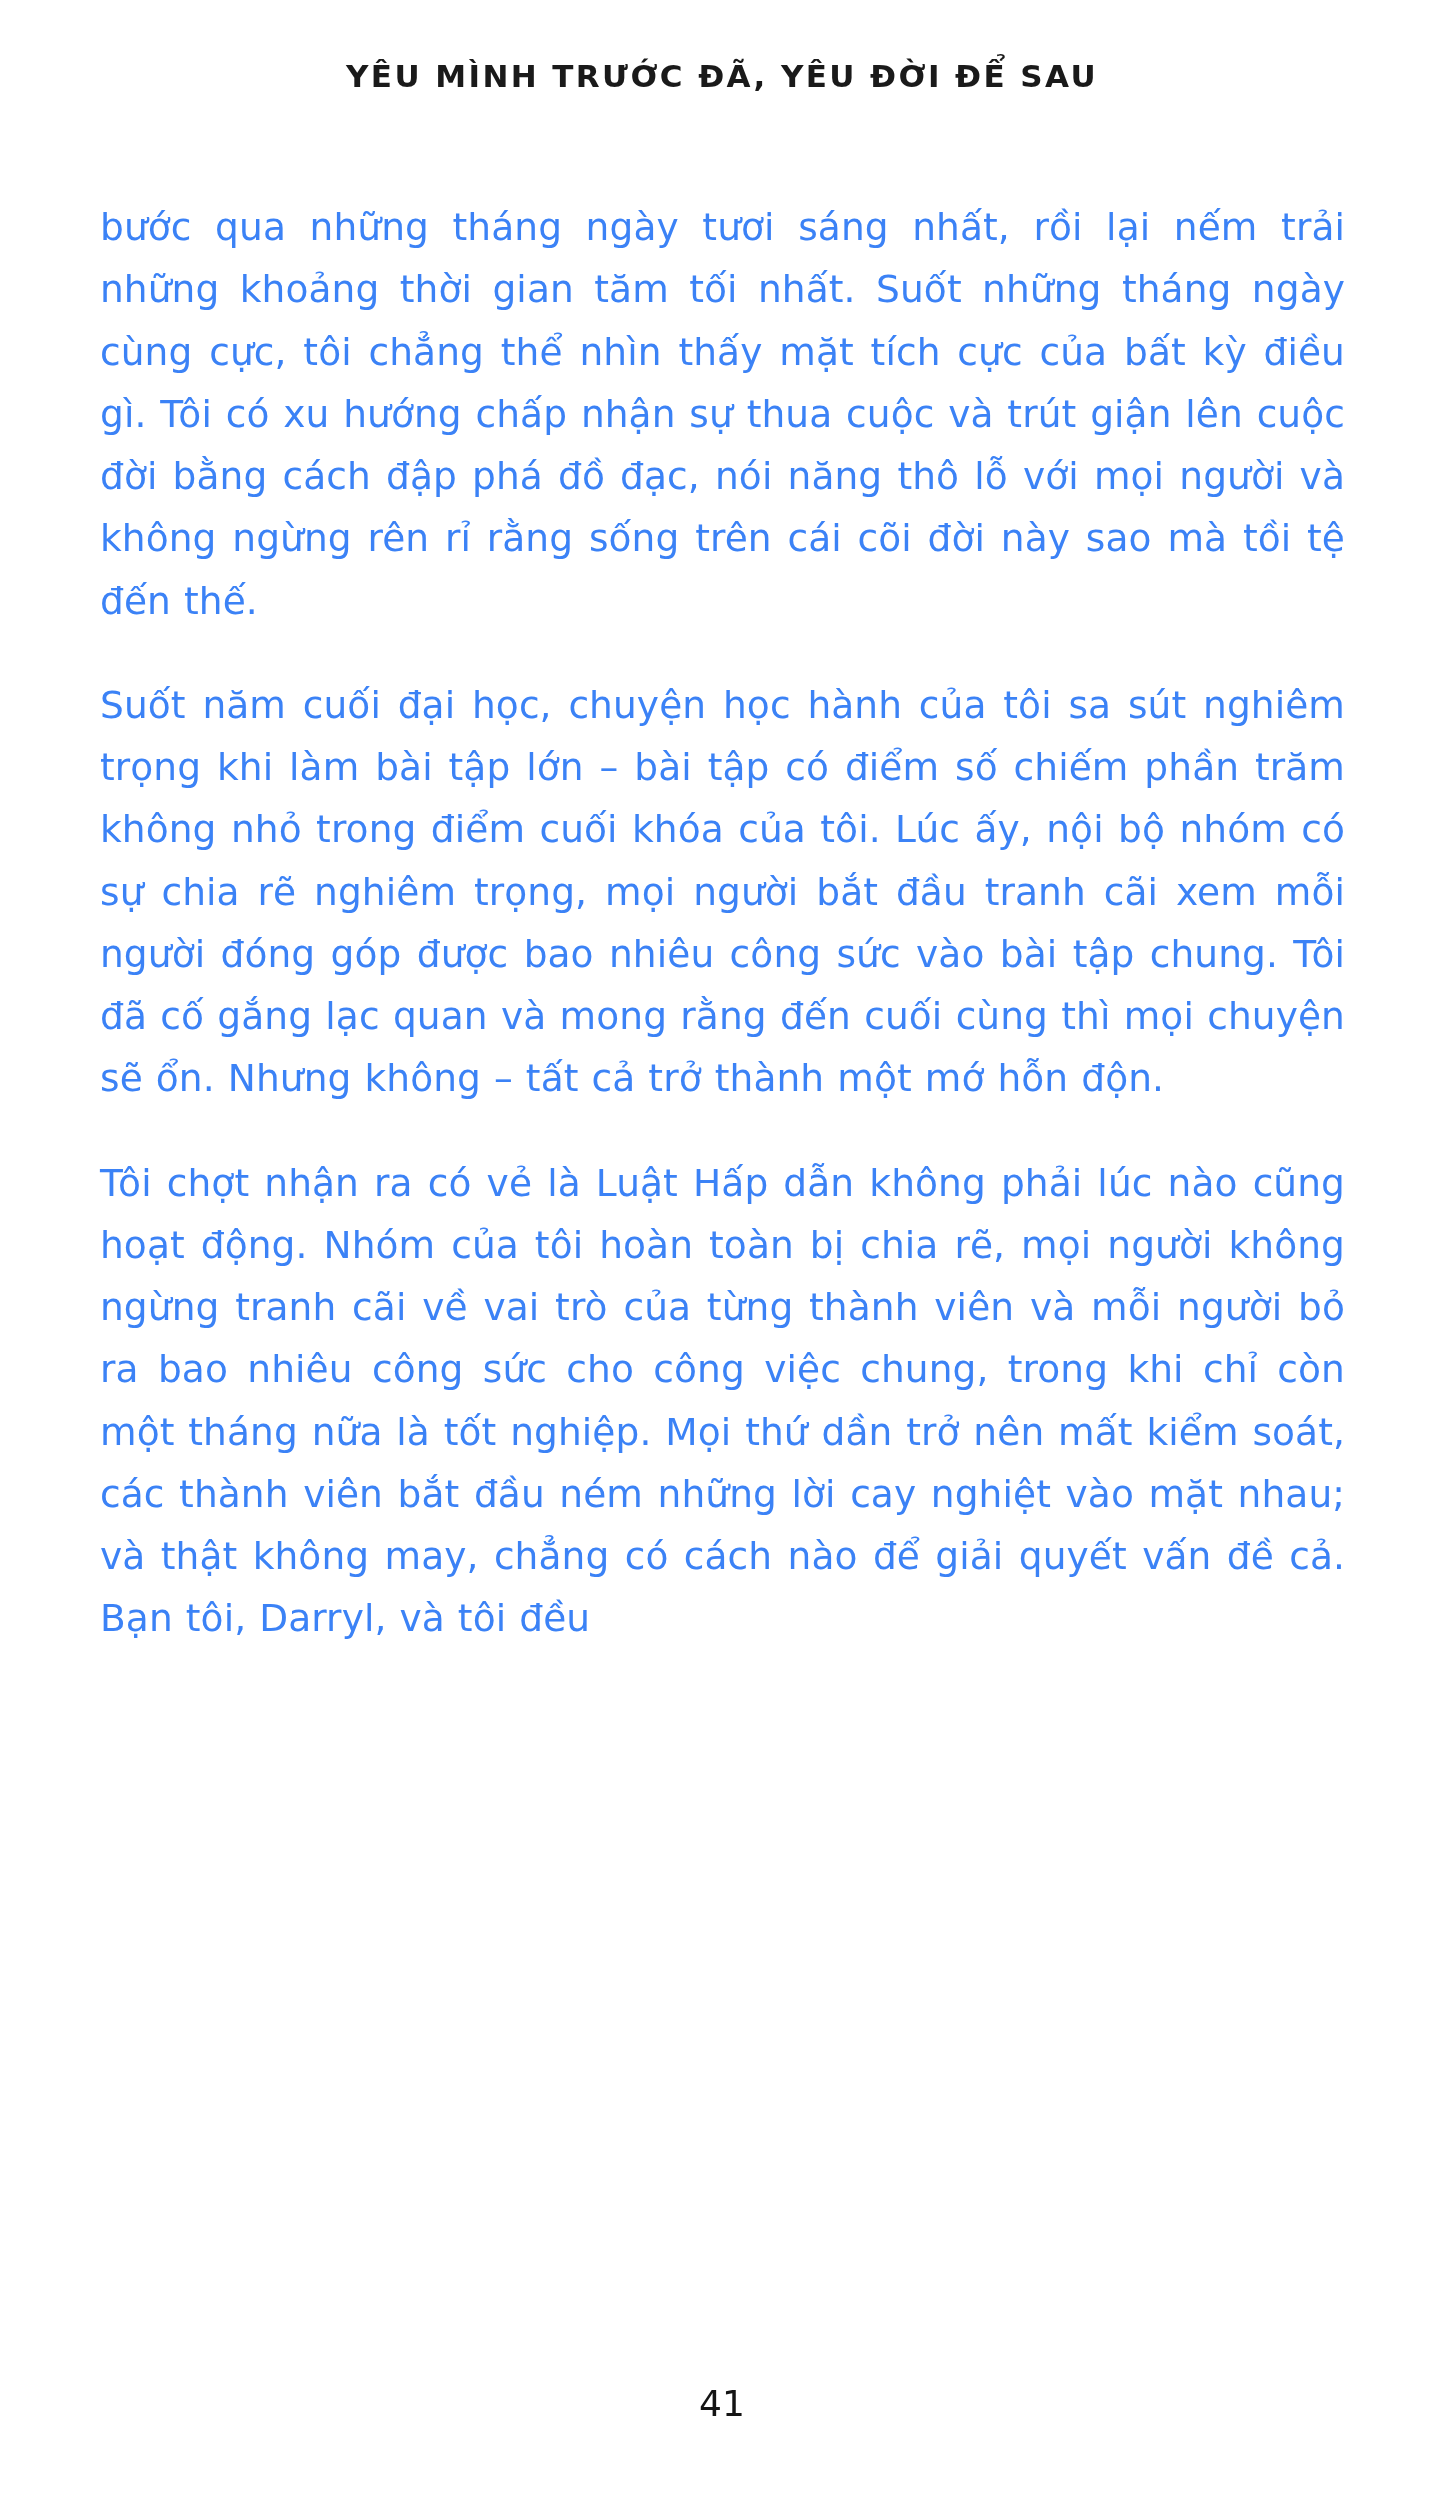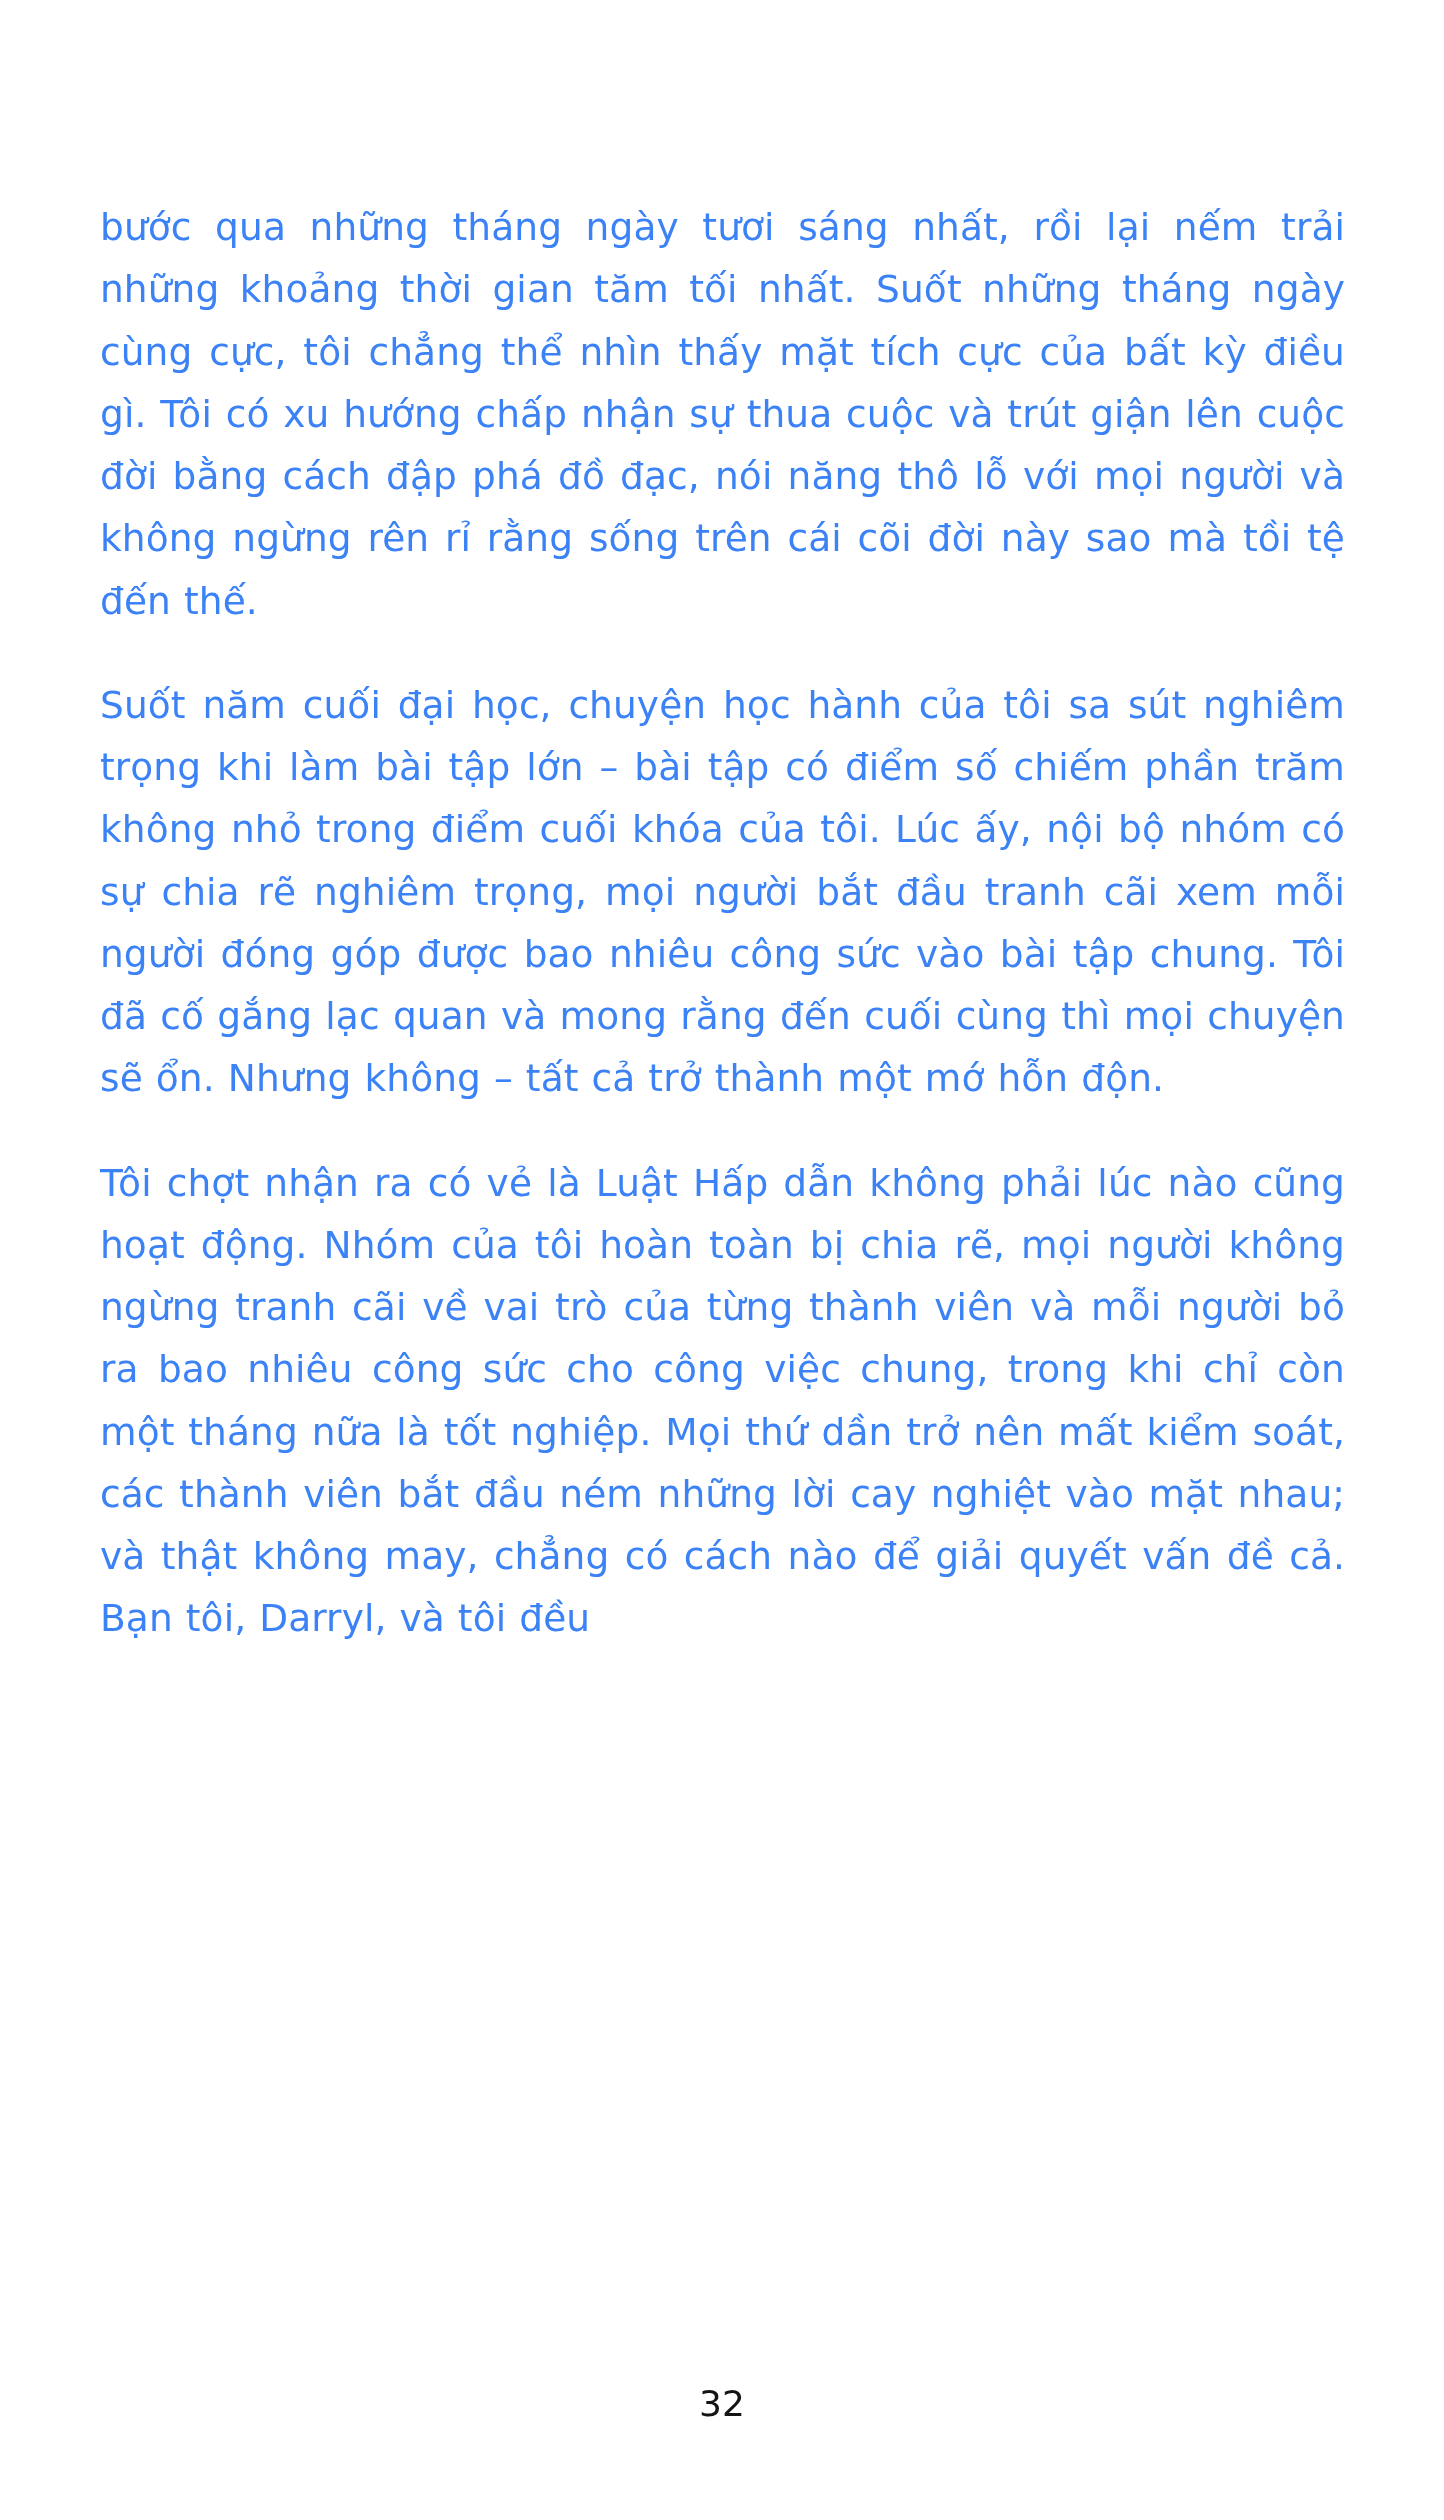--- a/index.html
+++ b/index.html
@@ -73,22 +73,23 @@
     font-size: 36px;
     font-weight: 400;
     color: #141414;
   }
 </style>
 </head>
 <body>
 
 <div class="page">
 
+  <div class="running-head">YÊU MÌNH TRƯỚC ĐÃ, YÊU ĐỜI ĐỂ SAU</div>
 
   <div class="body-text">
     <p class="para">bước qua những tháng ngày tươi sáng nhất, rồi lại nếm trải những khoảng thời gian tăm tối nhất. Suốt những tháng ngày cùng cực, tôi chẳng thể nhìn thấy mặt tích cực của bất kỳ điều gì. Tôi có xu hướng chấp nhận sự thua cuộc và trút giận lên cuộc đời bằng cách đập phá đồ đạc, nói năng thô lỗ với mọi người và không ngừng rên rỉ rằng sống trên cái cõi đời này sao mà tồi tệ đến thế.</p>
     <p class="para">Suốt năm cuối đại học, chuyện học hành của tôi sa sút nghiêm trọng khi làm bài tập lớn – bài tập có điểm số chiếm phần trăm không nhỏ trong điểm cuối khóa của tôi. Lúc ấy, nội bộ nhóm có sự chia rẽ nghiêm trọng, mọi người bắt đầu tranh cãi xem mỗi người đóng góp được bao nhiêu công sức vào bài tập chung. Tôi đã cố gắng lạc quan và mong rằng đến cuối cùng thì mọi chuyện sẽ ổn. Nhưng không – tất cả trở thành một mớ hỗn độn.</p>
     <p class="para">Tôi chợt nhận ra có vẻ là Luật Hấp dẫn không phải lúc nào cũng hoạt động. Nhóm của tôi hoàn toàn bị chia rẽ, mọi người không ngừng tranh cãi về vai trò của từng thành viên và mỗi người bỏ ra bao nhiêu công sức cho công việc chung, trong khi chỉ còn một tháng nữa là tốt nghiệp. Mọi thứ dần trở nên mất kiểm soát, các thành viên bắt đầu ném những lời cay nghiệt vào mặt nhau; và thật không may, chẳng có cách nào để giải quyết vấn đề cả. Bạn tôi, Darryl, và tôi đều</p>
   </div>
 
-  <div class="folio">32</div>
+  <div class="folio">41</div>
 
 </div>
 
 </body></html>

